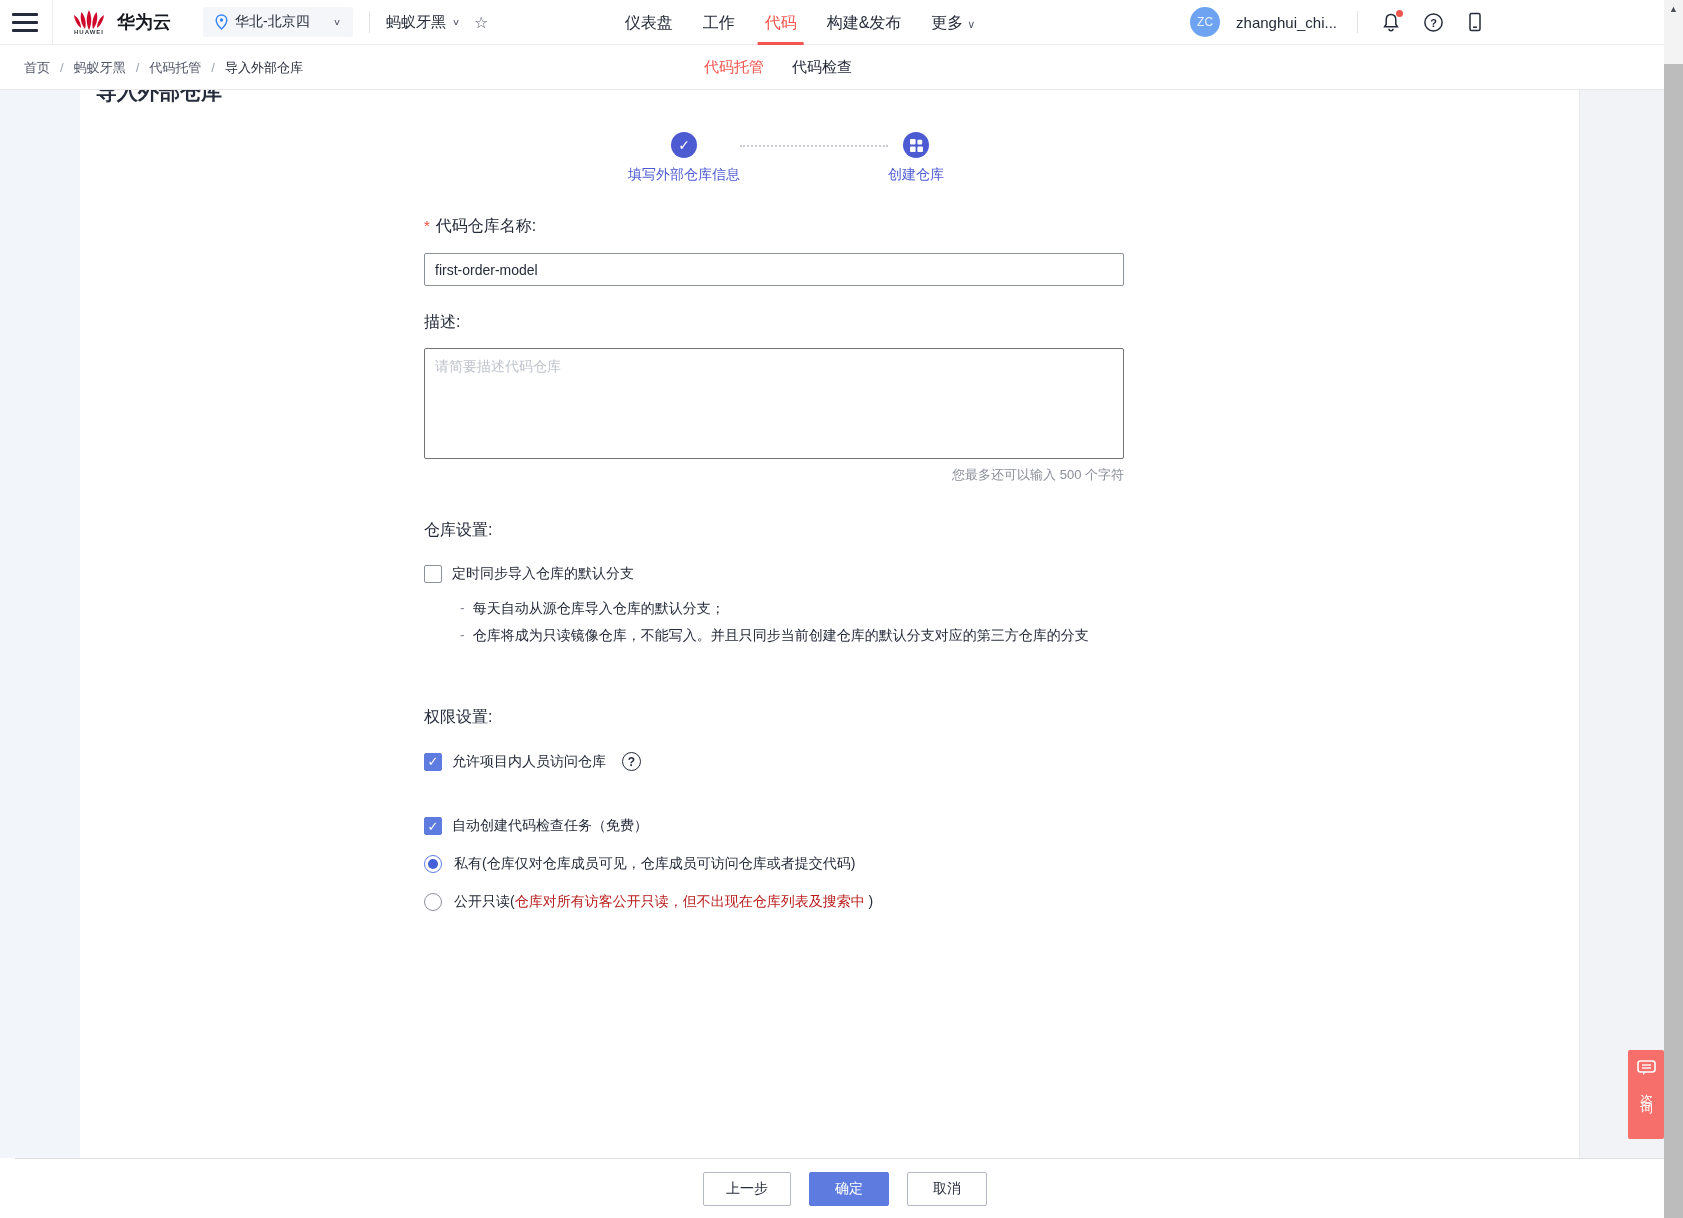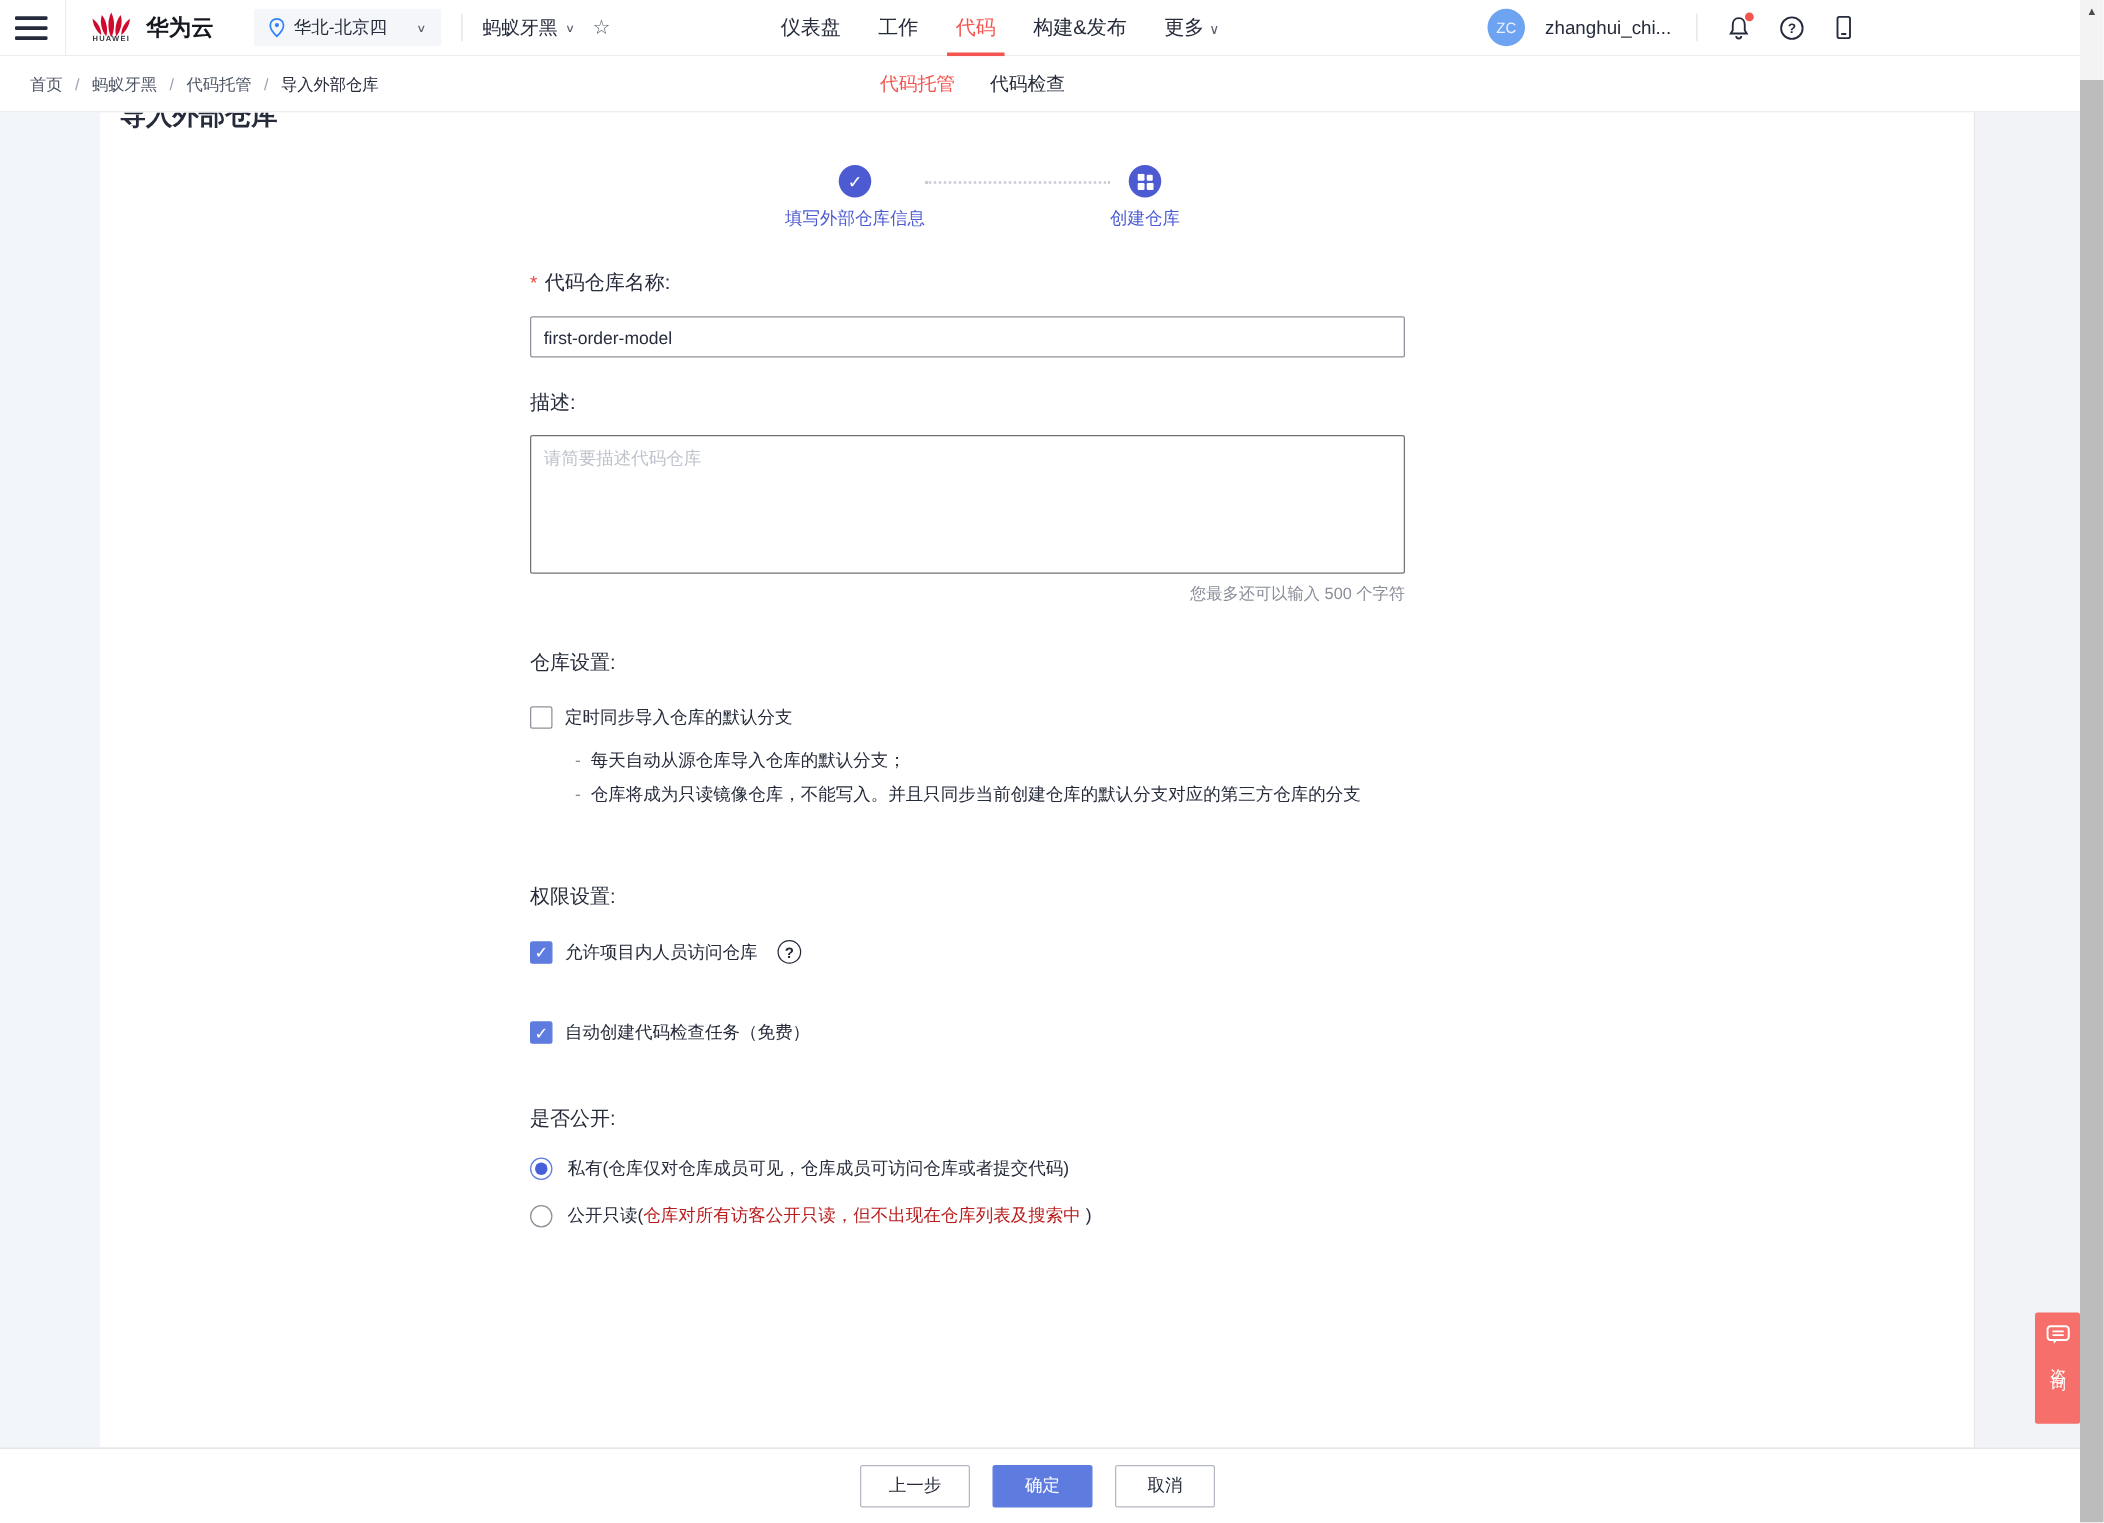--- a/index.html
+++ b/index.html
@@ -94,21 +94,21 @@
   .note::before { content:"-"; color:#8a8e99; margin-right:8px; }
 
   .radio-row { display:flex; align-items:center; margin-top:20px; }
   .radio { width:18px; height:18px; border-radius:50%; border:1px solid #8d9199; background:#fff; flex:0 0 auto; cursor:pointer; position:relative; }
   .radio.selected { border-color:#5e7ce0; }
   .radio.selected::after { content:""; position:absolute; left:3px; top:3px; width:10px; height:10px; border-radius:50%; background:#4560d8; }
   .radio-label { font-size:14px; margin-left:12px; cursor:pointer; }
   .warn { color:#b91c1c;text-align:right; }
 
   
-  .footer { position:absolute; bottom:0; left:0; right:19px; height:60px; background:#fff; border-top:1px solid #e0e0e0; }
+  .footer { position:absolute; bottom:0; left:15px; right:19px; height:60px; background:#fff; border-top:1px solid #e0e0e0; }
   .footer-inner { margin-left:80px; width:1500px; display:flex; justify-content:center; gap:18px; padding-top:13px; }
   .btn { height:34px; min-width:80px; padding:0 22px; border-radius:2px; border:1px solid #b4b8c2; background:#fff; font-size:14px; color:#252b3a; font-family:inherit; cursor:pointer; }
   .btn.primary { background:#5e7ce0; border-color:#5e7ce0; color:#fff; }
 
   
   .consult { position:absolute; right:19px; top:1050px; width:36px; height:89px; background:#f66f6a; border-radius:2px;
              display:flex; flex-direction:column; align-items:center; padding-top:10px; gap:8px; cursor:pointer; }
   .consult svg { display:block; }
   .consult-text { writing-mode:vertical-rl; color:#fff; font-size:13px; letter-spacing:6px; }
 
@@ -272,21 +272,20 @@
         <span class="chk-label">允许项目内人员访问仓库</span>
         <span class="help-circle">?</span>
       </div>
       <div class="chk-row second">
         <span class="checkbox checked">
             <span class="mark">✓</span>
           </span>
         <span class="chk-label">自动创建代码检查任务（免费）</span>
       </div>
 
-      <div class="section-h sh-public">是否公开:</div>
       <div class="radio-row">
         <span class="radio selected"></span>
         <span class="radio-label">私有(仓库仅对仓库成员可见，仓库成员可访问仓库或者提交代码)</span>
       </div>
       <div class="radio-row">
         <span class="radio"></span>
         <span class="radio-label"><span>公开只读(</span><span class="warn">仓库对所有访客公开只读，但不出现在仓库列表及搜索中</span><span> )</span></span>
       </div>
 
     </div>

